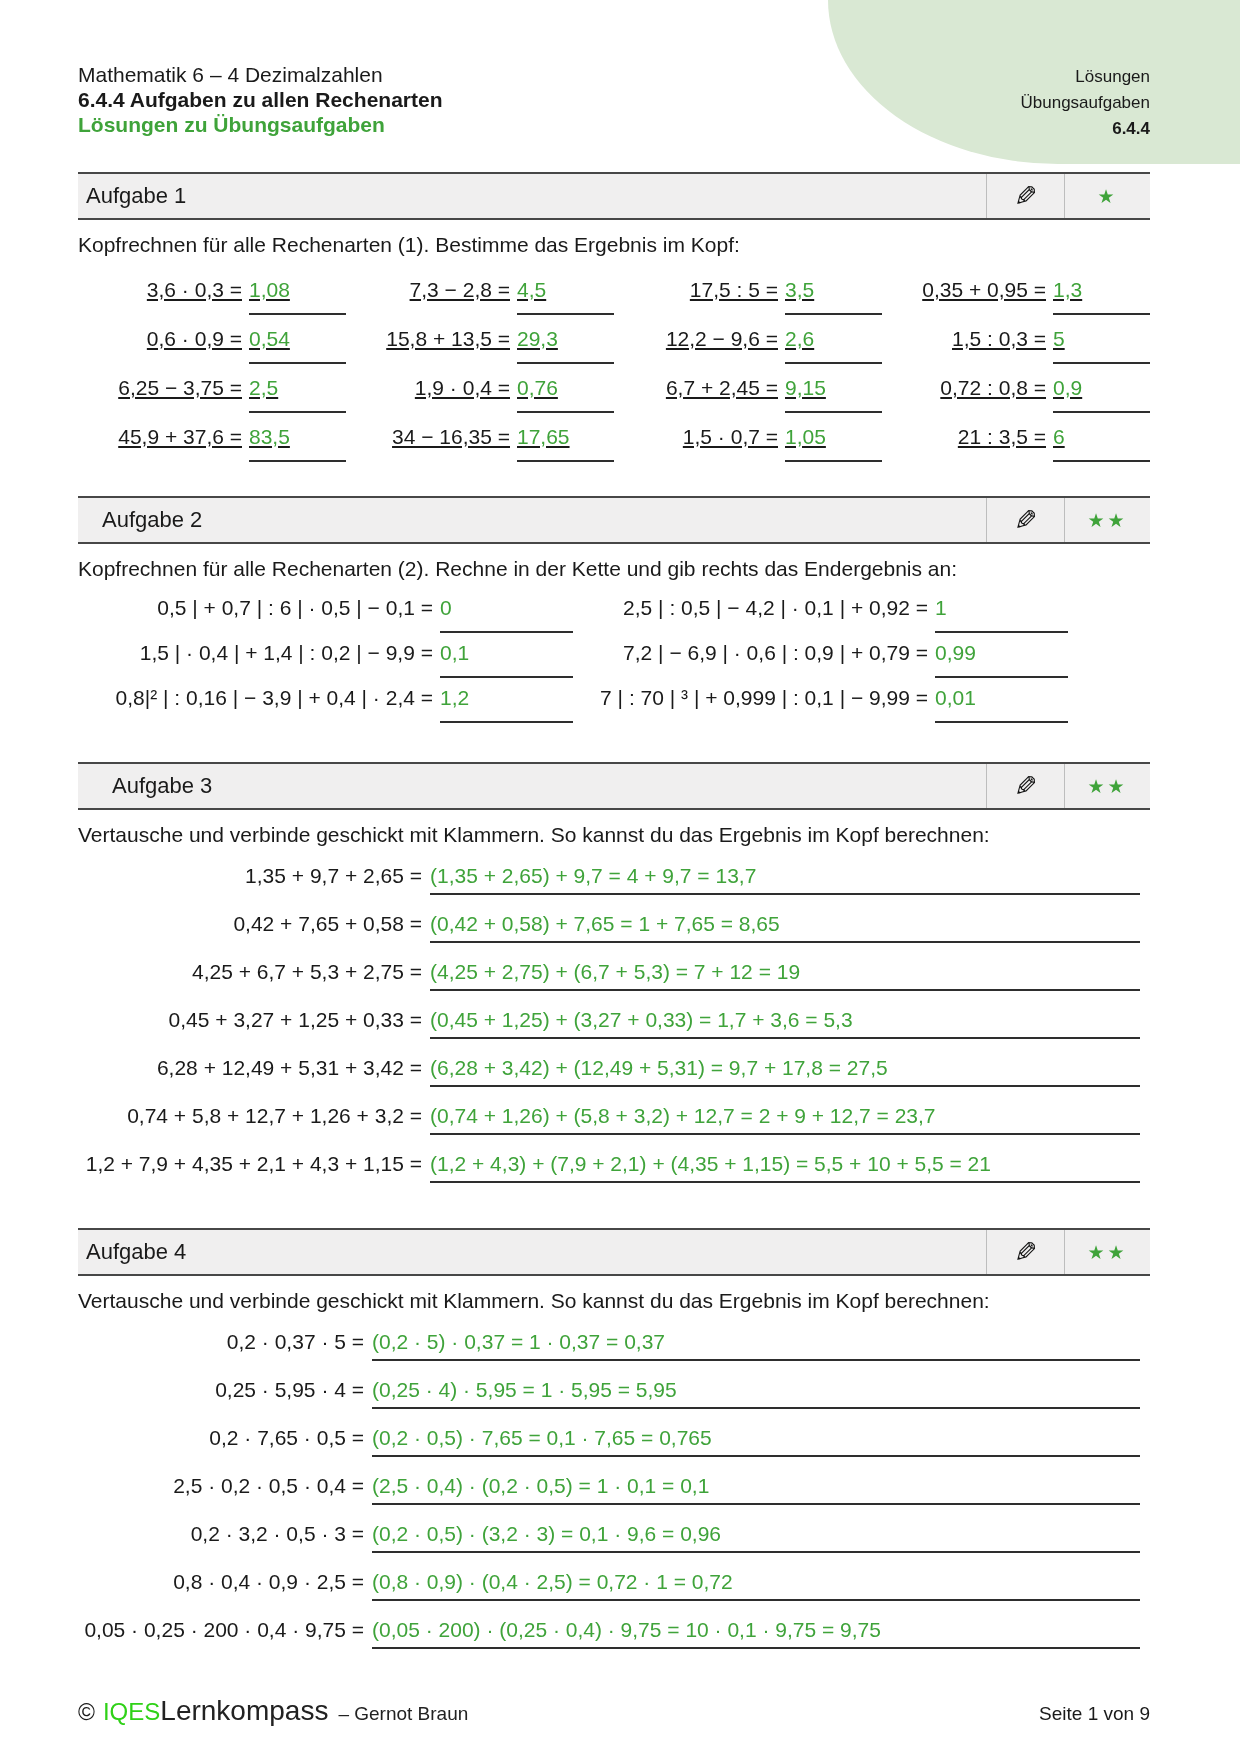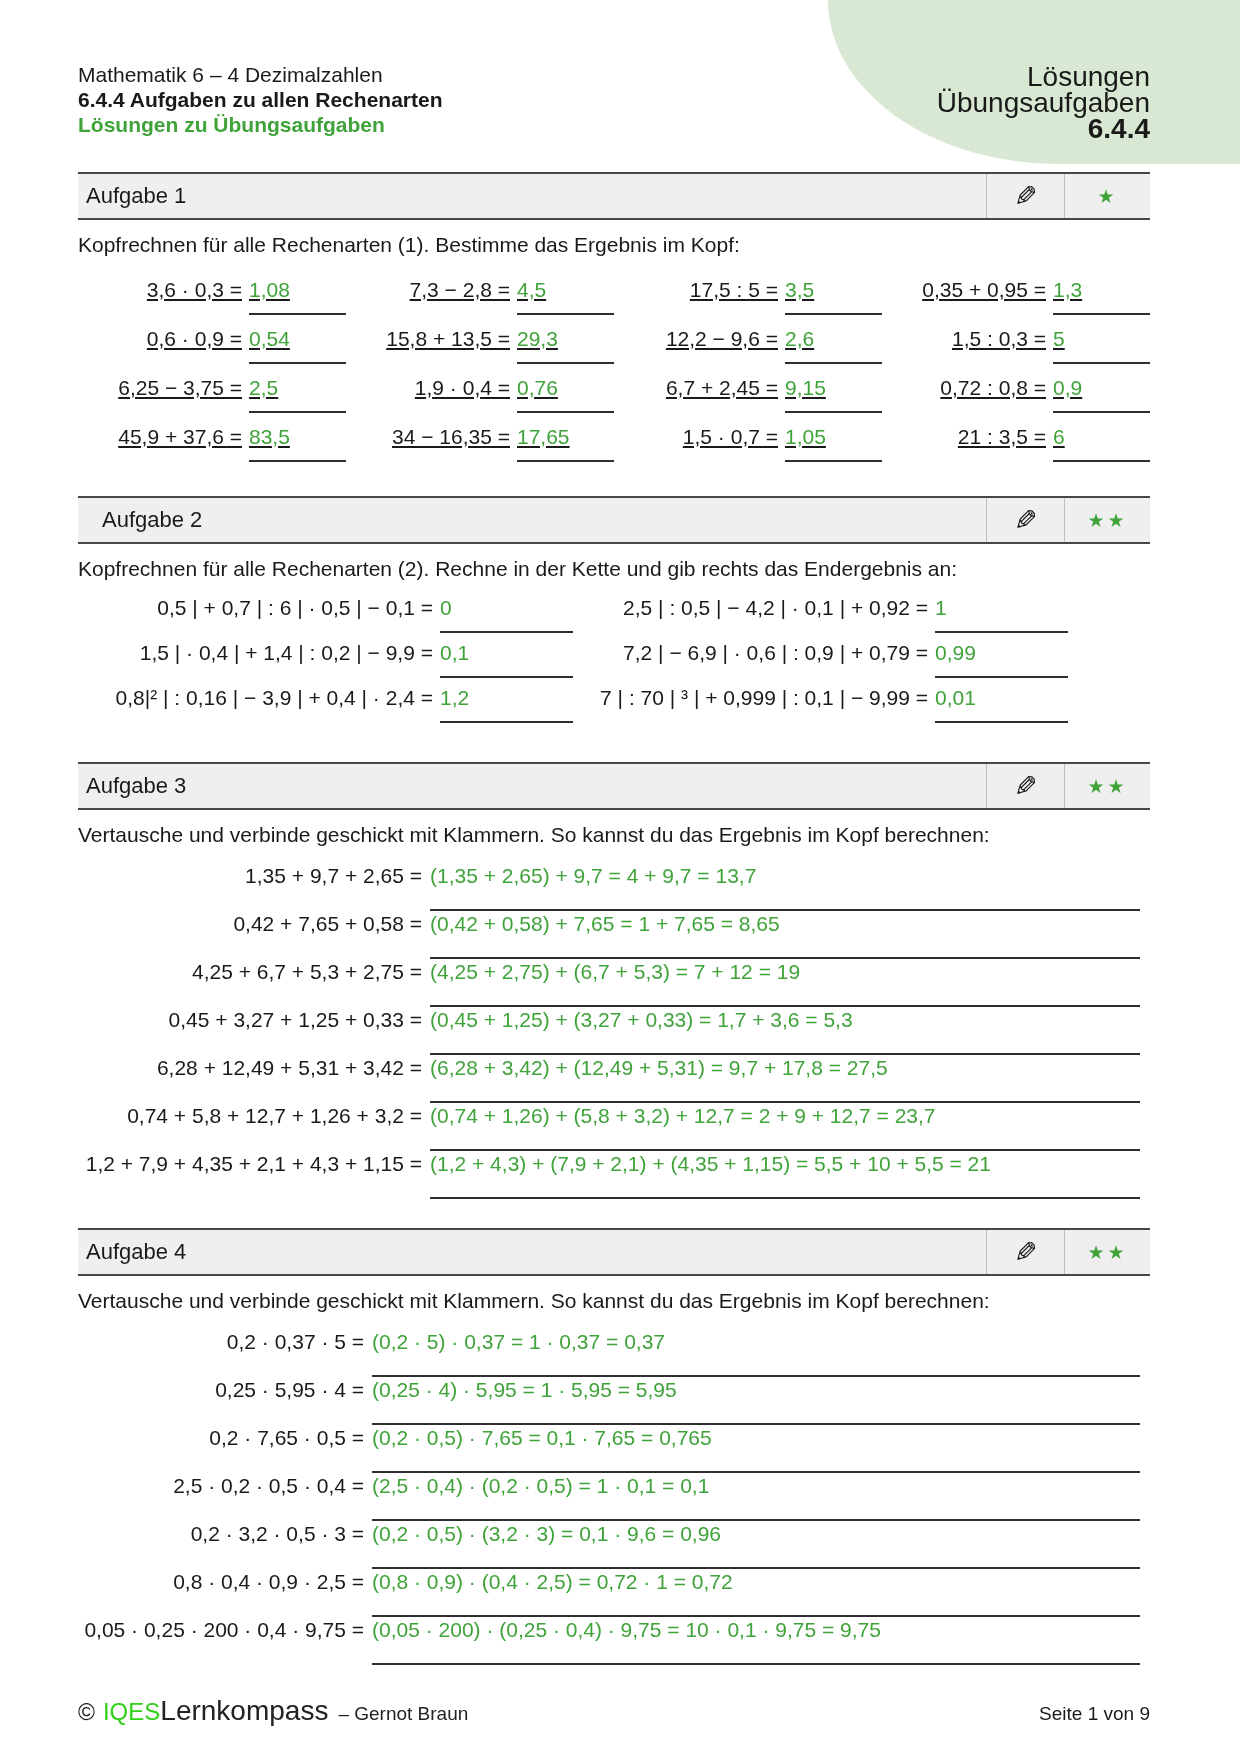--- a/index.html
+++ b/index.html
@@ -9,21 +9,21 @@
     --line:#2e2e2e;
   }
   *{margin:0;padding:0;box-sizing:border-box;}
   html,body{width:1240px;height:1754px;background:#ffffff;overflow:hidden;
     font-family:"Liberation Sans","DejaVu Sans",sans-serif;color:#1a1a1a;}
   .page{position:relative;width:1240px;height:1754px;}
 
   
   .corner{position:absolute;top:0;right:0;width:412px;height:164px;
     background:var(--corner-bg);border-radius:0 0 0 230px / 0 0 0 164px;
-    text-align:right;padding:64px 90px 0 0;font-size:28px;line-height:26px;color:#1a1a1a;}
+    text-align:right;padding:64px 90px 0 0;font-size:17px;line-height:26px;color:#1a1a1a;}
   .corner .ver{font-weight:bold;}
 
   
   .header-left{position:absolute;top:62px;left:78px;font-size:21px;line-height:25px;}
   .header-left .bold{font-weight:bold;}
   .header-left .green{font-weight:bold;color:var(--green);}
 
   
   #content{position:absolute;top:0;left:78px;width:1072px;}
 
@@ -49,26 +49,26 @@
     color:var(--green);white-space:nowrap;}
   .grid-2 .eq{height:45px;padding-top:2px;}
   .grid-2 .eq .ans{width:133px;}
 
   
   .sol-rows{margin-top:13px;width:1062px;}
   .sol-row{display:flex;align-items:baseline;height:48px;padding-top:4px;font-size:21px;}
   .sol-row .lhs{width:352px;display:flex;justify-content:flex-end;white-space:nowrap;padding-right:8px;}
   .rows-a4 .sol-row .lhs{width:294px;}
   .sol-row .sol{flex:1;color:var(--green);border-bottom:2px solid var(--line);
-    padding-bottom:21px;white-space:nowrap;}
+    padding-bottom:5px;white-space:nowrap;}
 
   
   .mt-a1{margin-top:172px;}
   .mt-a2{margin-top:28px;padding-left:16px;}
-  .mt-a3{margin-top:33px;}
+  .mt-a3{margin-top:33px;padding-left:26px;}
   .mt-a4{margin-top:32px;}
 
   
   .footer{position:absolute;top:1695px;left:78px;width:1072px;display:flex;
     justify-content:space-between;align-items:baseline;}
   .footer-left{display:flex;align-items:baseline;}
   .footer .copy{font-size:23px;margin-right:8px;}
   .footer .iqes{font-size:24px;color:var(--iqes-green);}
   .footer .brand{font-size:28px;color:#222;}
   .footer .author{font-size:19px;margin-left:10px;color:#222;}

